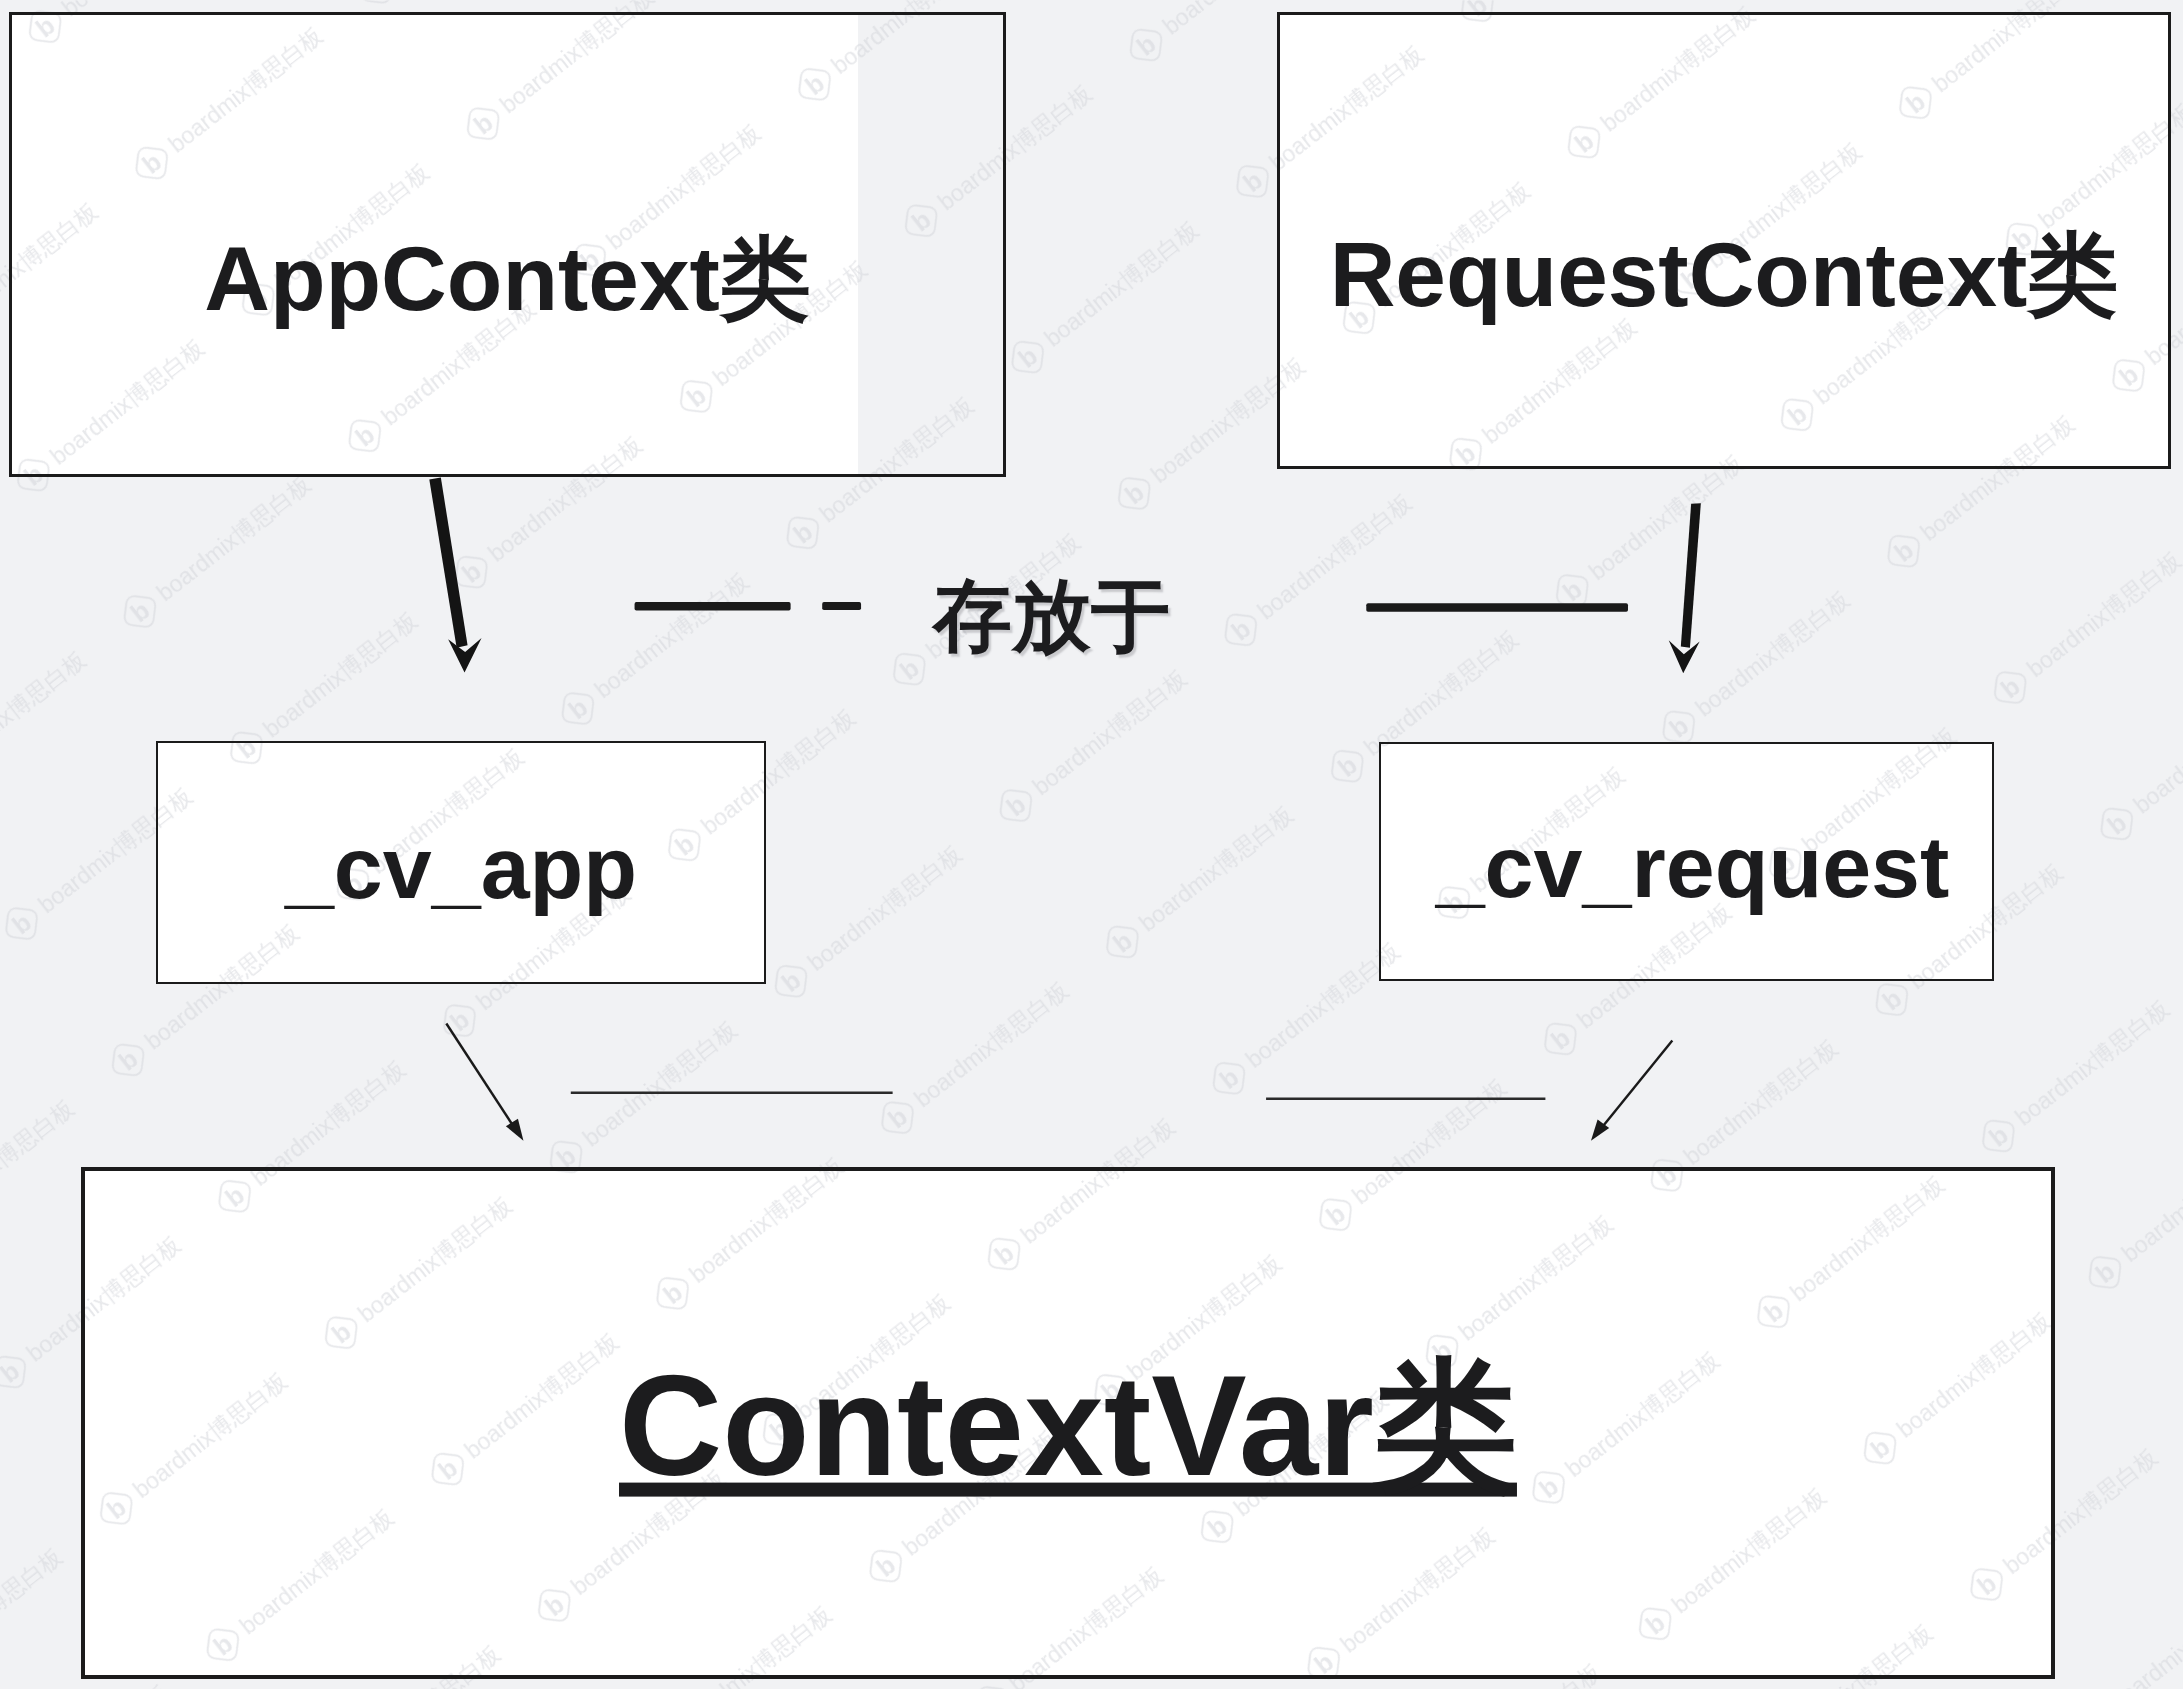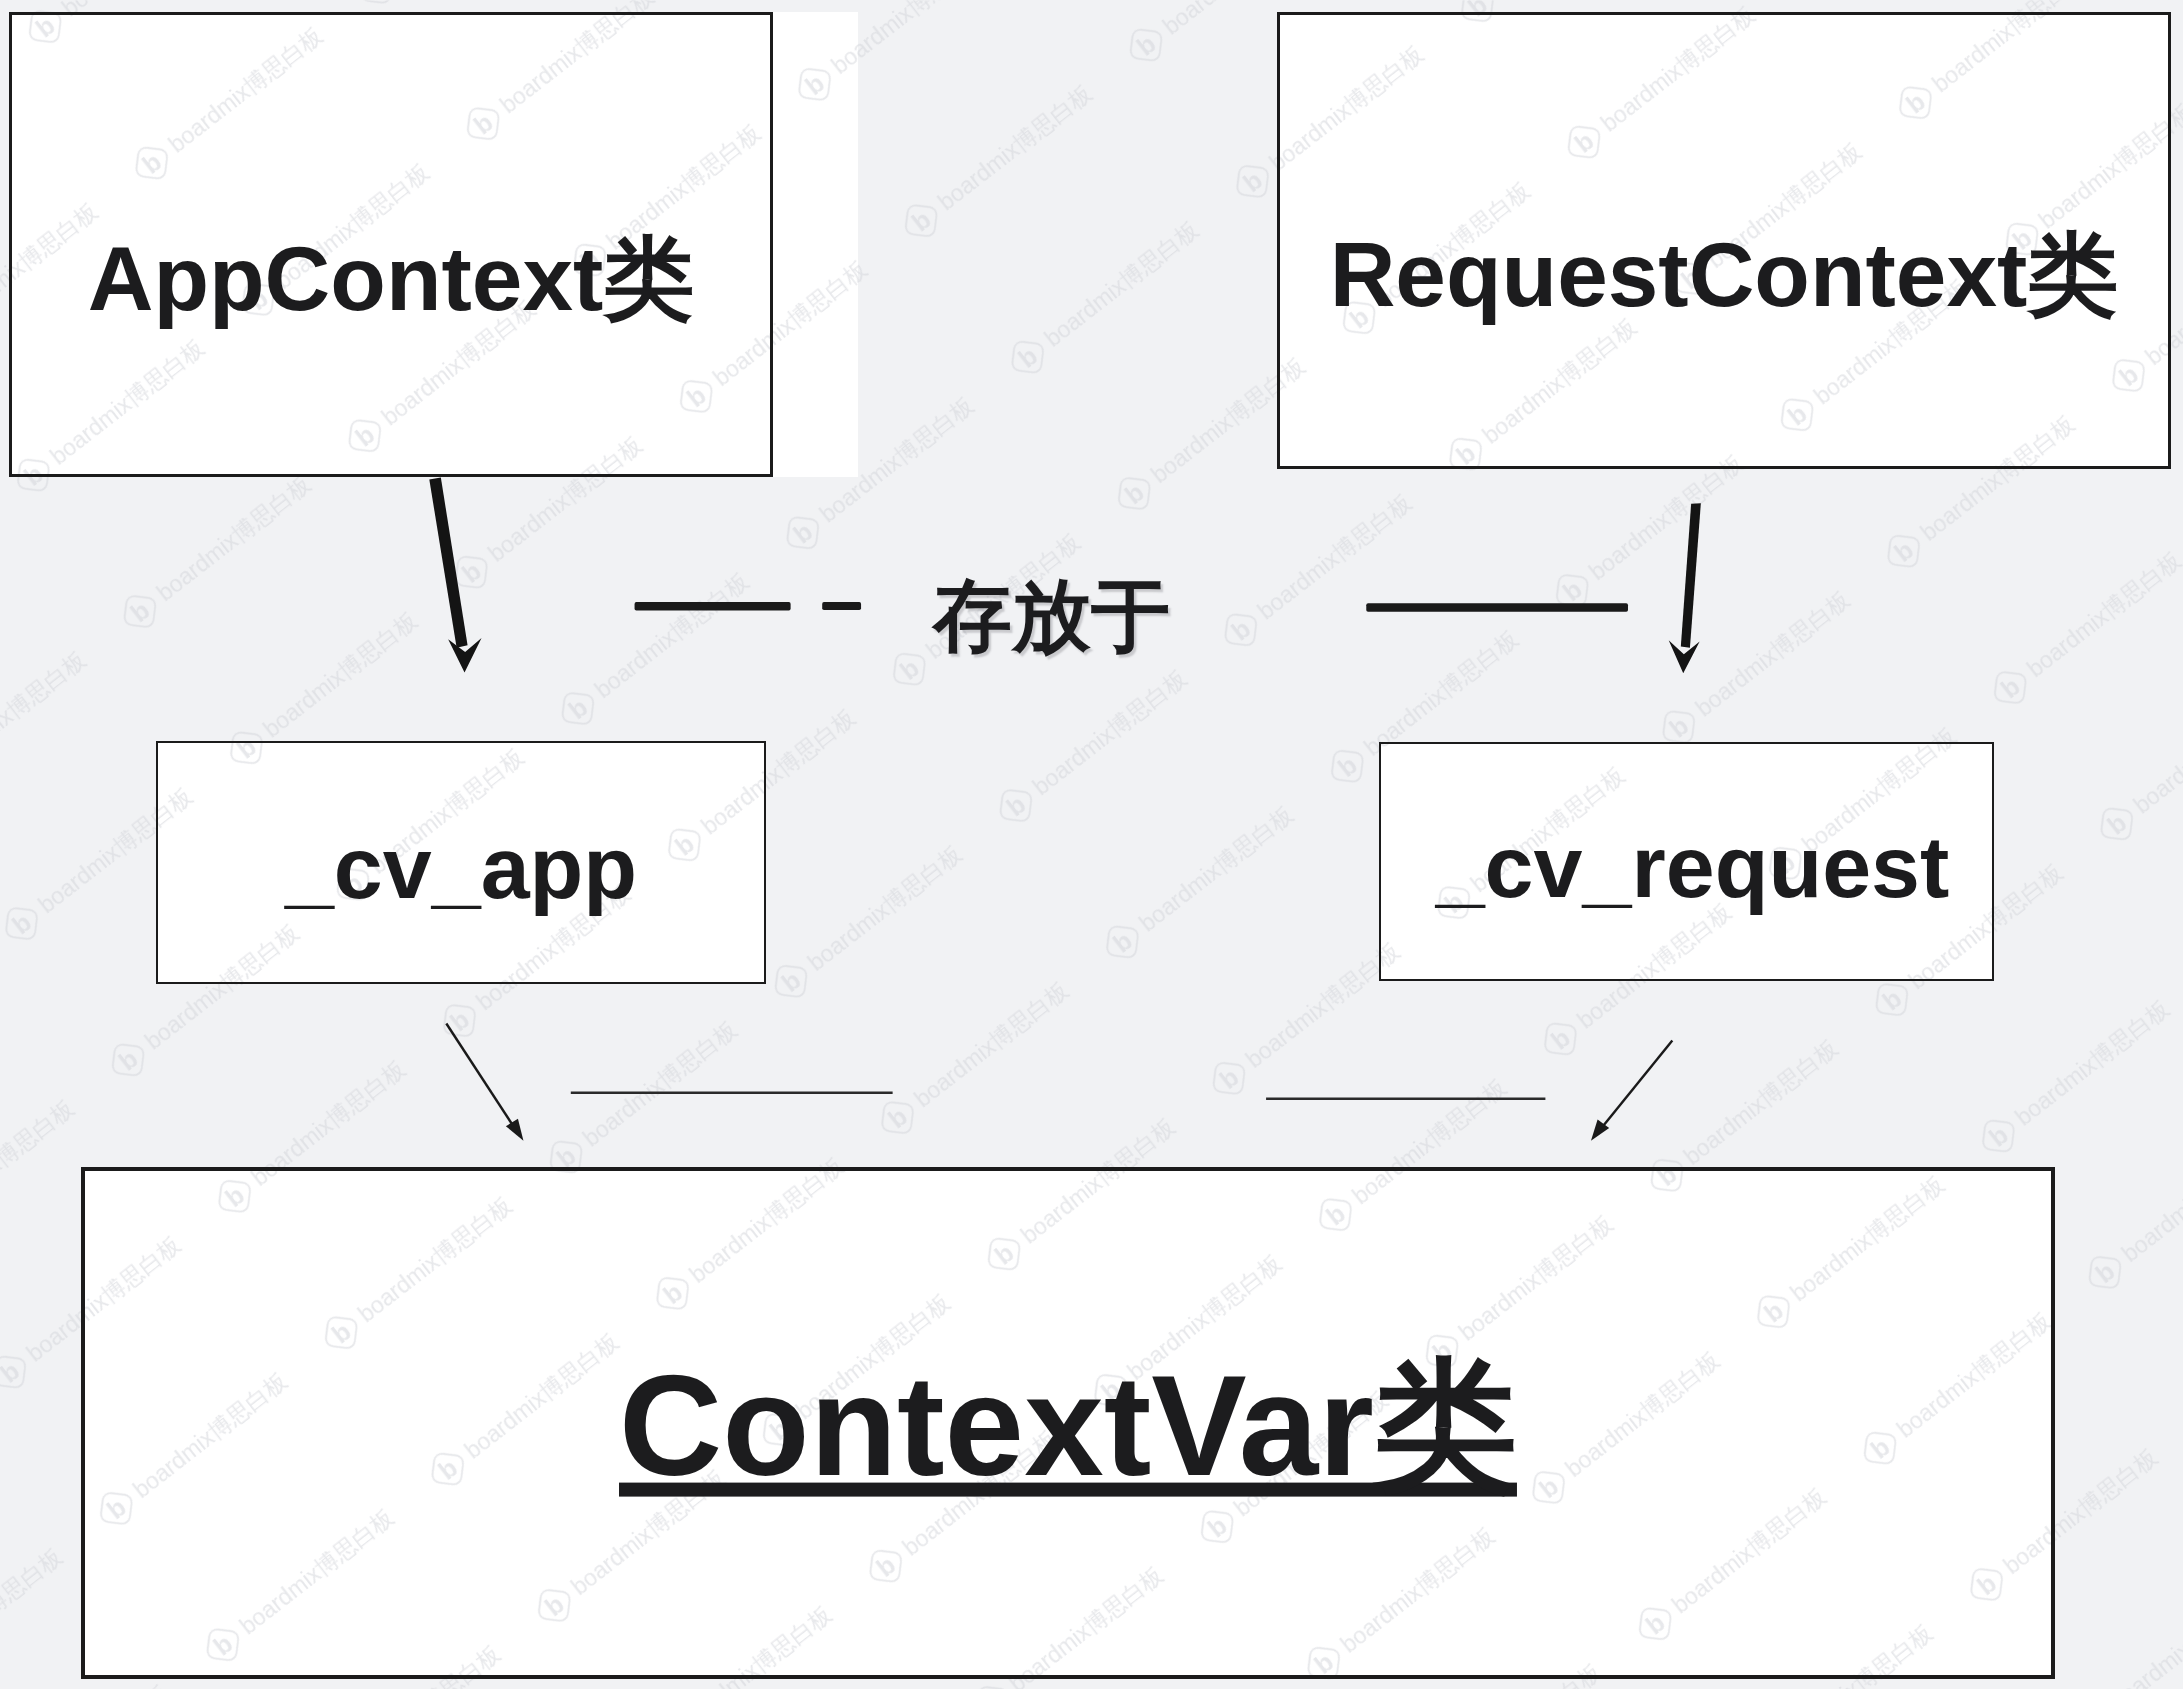--- a/index.html
+++ b/index.html
@@ -60,21 +60,21 @@
             <rect x="8" y="56" width="48" height="48" rx="13" transform="rotate(45 32 80)" fill="none" stroke="#d3d5da" stroke-width="3"></rect>
             <text x="32" y="95" font-size="42" font-weight="bold" fill="#d3d5da" text-anchor="middle" font-family="Liberation Sans, DejaVu Sans, sans-serif">b</text>
           </g>
           <text x="74" y="94" font-size="38" fill="#d3d5da" font-family="Liberation Sans, DejaVu Sans, sans-serif">boardmix博思白板</text>
         </g>
       </pattern>
     </defs>
     <rect x="0" y="0" width="3595" height="2782" fill="url(#wmp)"></rect>
   </svg>
 
-  <div class="box" id="box-app" style="left:9px;top:11.5px;width:764px;height:465px;">
+  <div class="box" id="box-app" style="left:9px;top:11.5px;width:997px;height:465px;">
     <span class="label">AppContext类</span>
   </div>
 
   <div class="box" id="box-request" style="left:1277px;top:11.5px;width:894px;height:457px;">
     <span class="label">RequestContext类</span>
   </div>
 
   <div class="box" id="box-cvapp" style="left:156px;top:741px;width:610px;height:243px;text-align:center;">
     <span class="label">_cv_app</span>
   </div>

